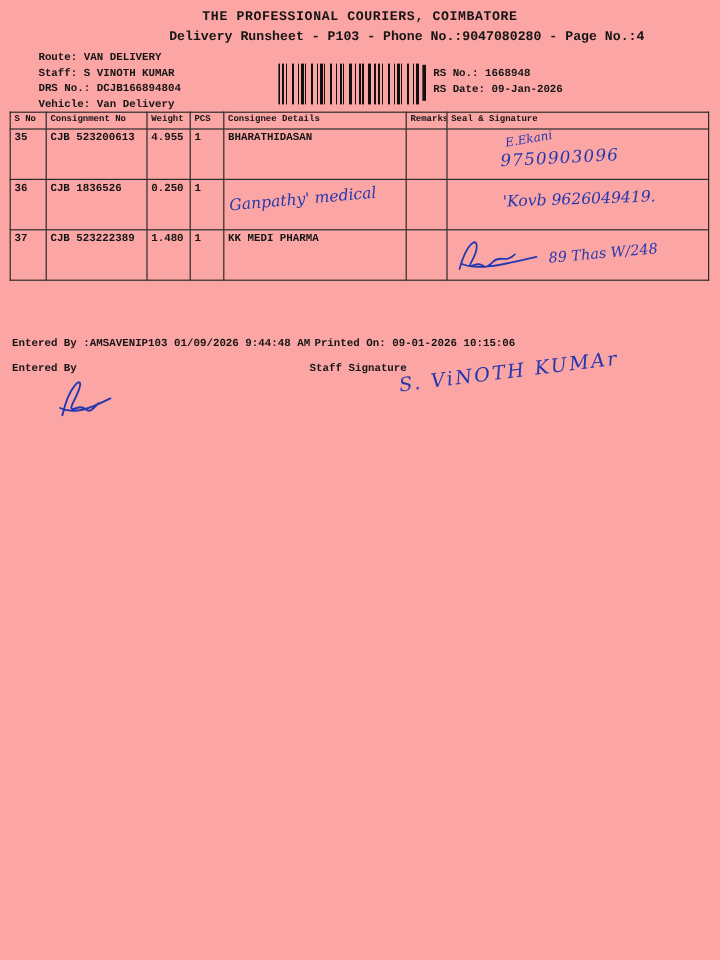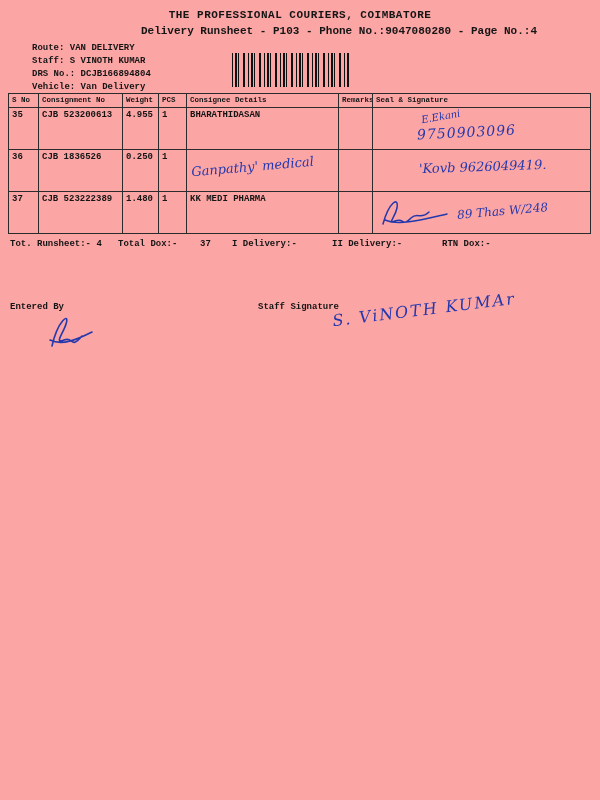--- a/index.html
+++ b/index.html
@@ -94,20 +94,27 @@
 
   <div class="info-left">
     <div>Route: VAN DELIVERY</div>
     <div>Staff: S VINOTH KUMAR</div>
     <div>DRS No.: DCJB166894804</div>
     <div>Vehicle: Van Delivery</div>
   </div>
 
   <div class="barcode"></div>
 
+  <div class="rs-block">
+    <div class="rs-bar"></div>
+    <div class="rs-text">
+      <div>RS No.: 1668948</div>
+      <div>RS Date: 09-Jan-2026</div>
+    </div>
+  </div>
 
   <table class="runsheet">
     <colgroup>
       <col style="width:30px">
         <col style="width:84px">
         <col style="width:36px">
       <col style="width:28px">
         <col style="width:152px">
         <col style="width:34px">
       <col style="width:218px">
@@ -159,30 +166,26 @@
         <td class="seal-cell">
           <svg class="sig-svg sig-r37" viewBox="0 0 78 38">
             <path d="M6 30 C 12 8, 22 2, 20 14 C 18 24, 10 30, 18 27 C 28 23, 24 34, 34 24 C 40 18, 44 26, 52 18 M8 26 C 22 32, 44 26, 70 20" fill="none" stroke="#2438ad" stroke-width="1.5" stroke-linecap="round"></path>
           </svg>
           <span class="hw hw-r37-note">89 Thas W/248</span>
         </td>
       </tr>
     </tbody>
   </table>
 
-  <div class="footer-line line-totals">
-    <span class="seg-tot-runsheet">Tot. Runsheet:- 4</span>
-    <span class="seg-total-dox">Total Dox:-</span>
-    <span class="seg-total-dox-v">37</span>
-    <span class="seg-i-delivery">I Delivery:-</span>
-    <span class="seg-ii-delivery">II Delivery:-</span>
-    <span class="seg-rtn-dox">RTN Dox:-</span>
-  </div>
 
 
+  <div class="footer-line line-audit">
+    <span class="seg-entered-by">Entered By :AMSAVENIP103 01/09/2026 9:44:48 AM</span>
+    <span class="seg-printed-on">Printed On: 09-01-2026 10:15:06</span>
+  </div>
 
   <div class="footer-line line-sign">
     <span class="seg-verified-by">Entered By</span>
     <span class="seg-staff-sig">Staff Signature</span>
   </div>
 
   <svg class="sig-svg sig-verified" viewBox="0 0 58 44">
     <path d="M10 36 C 16 10, 28 2, 24 14 C 21 24, 12 34, 22 30 C 32 26, 28 40, 40 26 M8 30 C 20 36, 34 30, 50 22" fill="none" stroke="#2438ad" stroke-width="1.6" stroke-linecap="round"></path>
   </svg>
 

